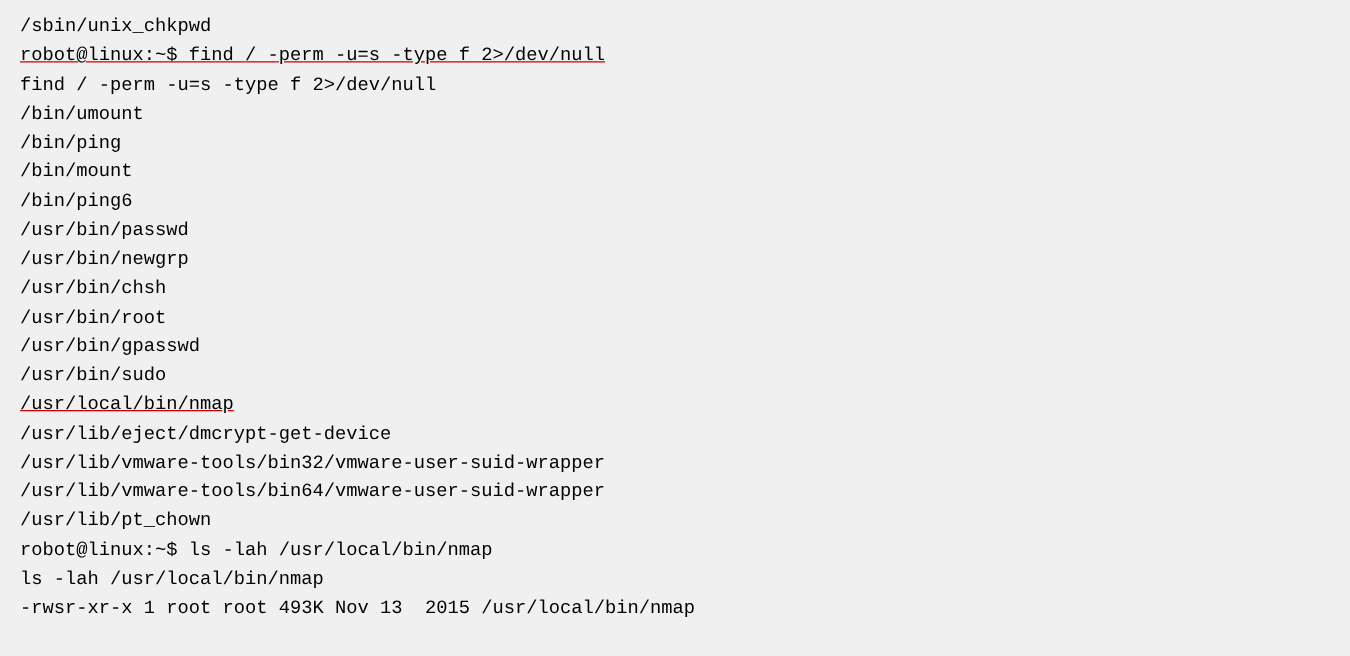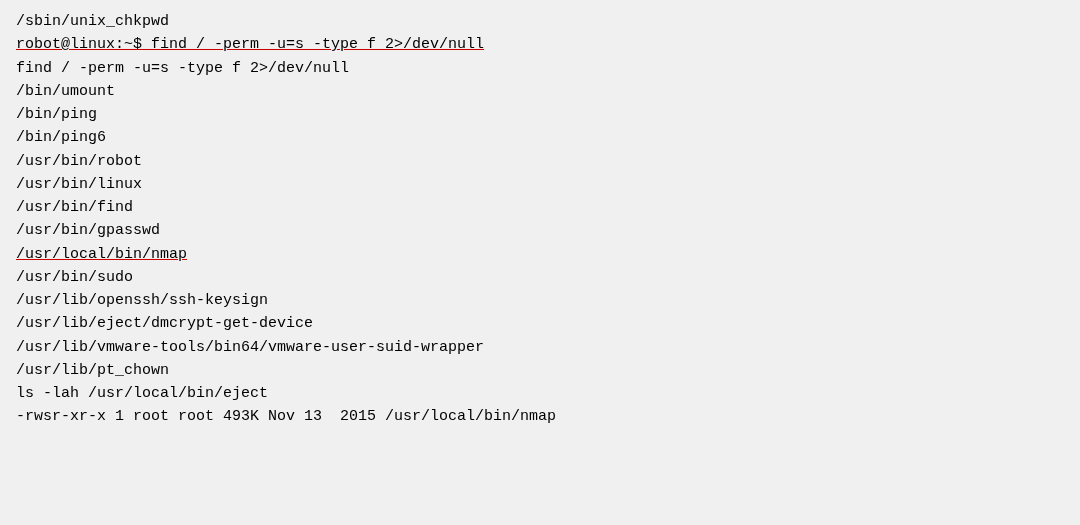--- a/index.html
+++ b/index.html
@@ -40,26 +40,29 @@
 </head>
 <body>
 
 <div class="terminal">
 
 <span class="line">/sbin/unix_chkpwd</span>
     <span class="line underline-red">robot@linux:~$ find / -perm -u=s -type f 2&gt;/dev/null</span>
     <span class="line">find / -perm -u=s -type f 2&gt;/dev/null</span>
     <span class="line">/bin/umount</span>
     <span class="line">/bin/ping</span>
+    <span class="line">/bin/mount</span>
     <span class="line">/bin/ping6</span>
-    <span class="line">/usr/bin/robot</span>
-    <span class="line">/usr/bin/linux</span>
-    <span class="line">/usr/bin/find</span>
+    <span class="line">/usr/bin/passwd</span>
+    <span class="line">/usr/bin/newgrp</span>
+    <span class="line">/usr/bin/chsh</span>
+    <span class="line">/usr/bin/root</span>
     <span class="line">/usr/bin/gpasswd</span>
+    <span class="line">/usr/bin/sudo</span>
     <span class="line underline-red">/usr/local/bin/nmap</span>
-    <span class="line">/usr/bin/sudo</span>
-    <span class="line">/usr/lib/openssh/ssh-keysign</span>
     <span class="line">/usr/lib/eject/dmcrypt-get-device</span>
+    <span class="line">/usr/lib/vmware-tools/bin32/vmware-user-suid-wrapper</span>
     <span class="line">/usr/lib/vmware-tools/bin64/vmware-user-suid-wrapper</span>
     <span class="line">/usr/lib/pt_chown</span>
-    <span class="line">ls -lah /usr/local/bin/eject</span>
+    <span class="line">robot@linux:~$ ls -lah /usr/local/bin/nmap</span>
+    <span class="line">ls -lah /usr/local/bin/nmap</span>
     <span class="line">-rwsr-xr-x 1 root root 493K Nov 13  2015 /usr/local/bin/nmap</span>
   </div>
 
 </body></html>

